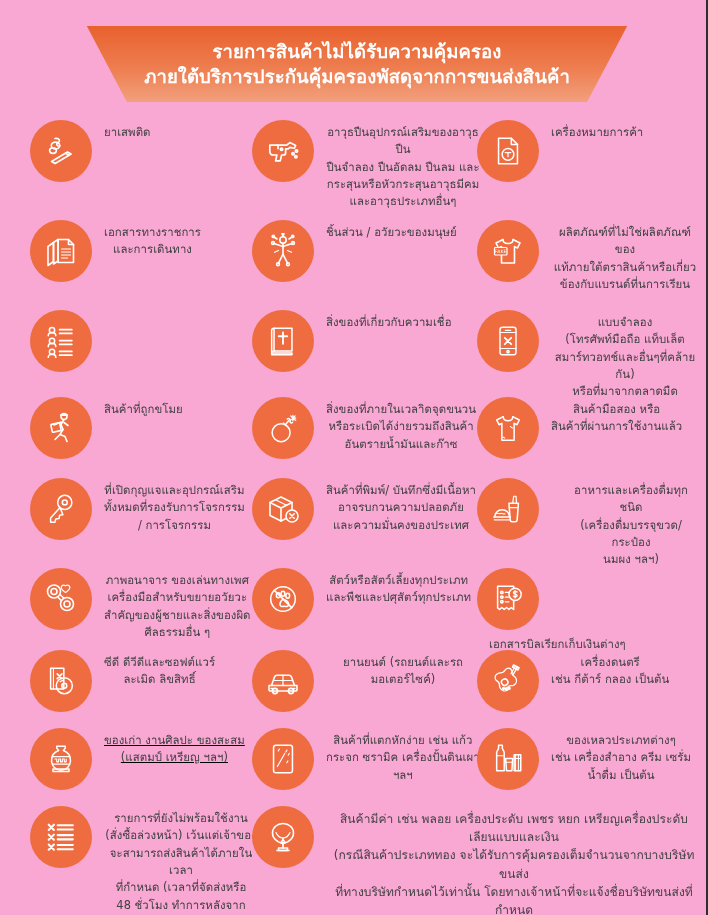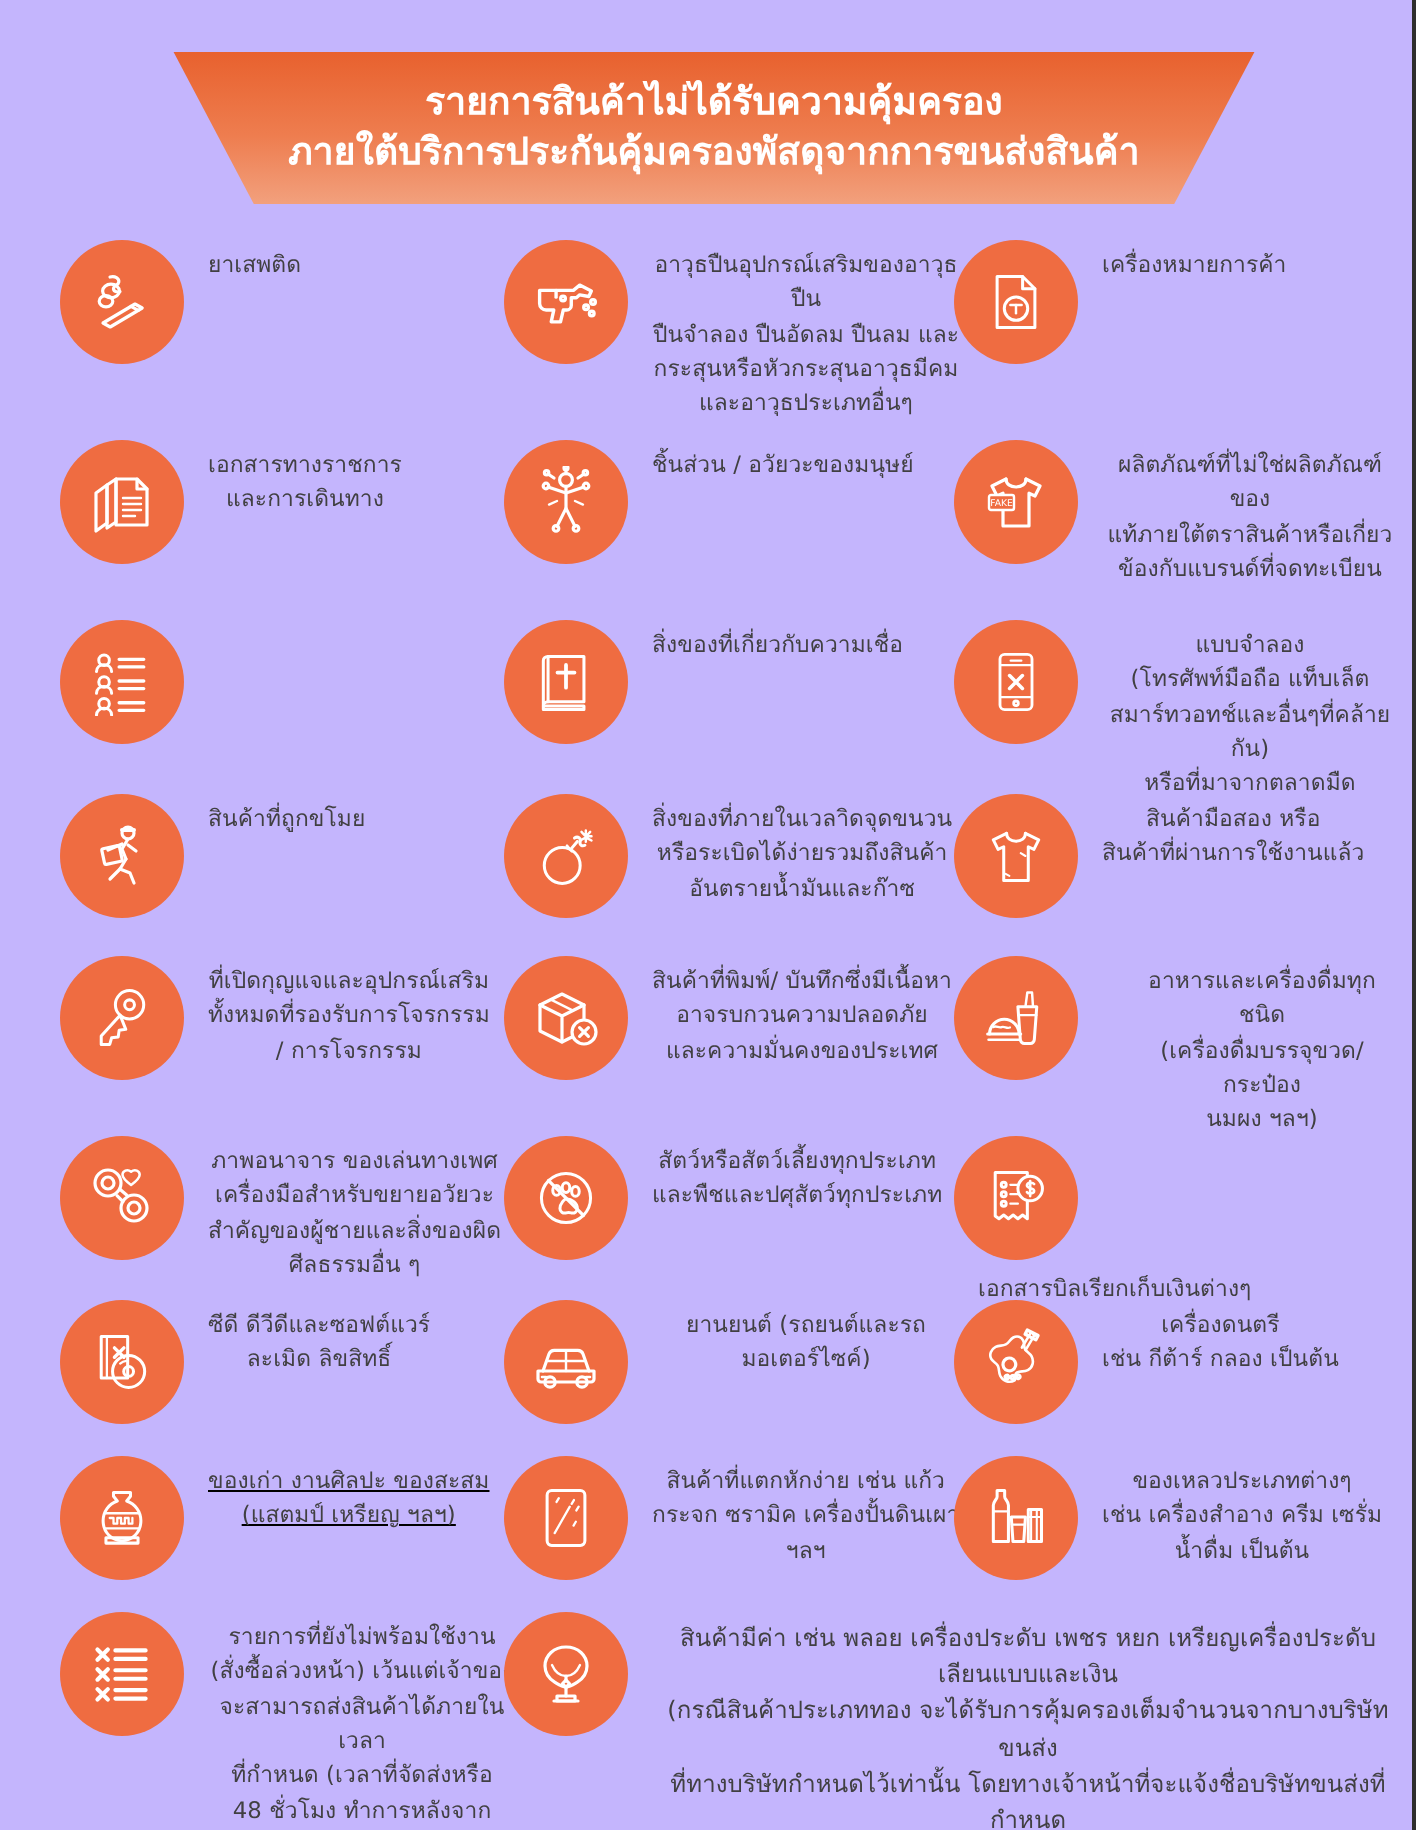--- a/index.html
+++ b/index.html
@@ -7,21 +7,21 @@
   body {
     width: 708px; height: 915px;
     background: #ffffff;
     font-family: "DejaVu Sans", "Liberation Sans", sans-serif;
     overflow: hidden;
     position: relative;
   }
   #page {
     position: relative;
     width: 708px; height: 915px;
-    background: #c4b5fd;
+    background: #f9a8d4;
     border-right: 2px solid #2e2e2e;
   }
 
   
   .banner-wrap {
     position: absolute;
     left: 0; top: 26px;
     width: 708px;
     height: 86px;
   }
@@ -196,21 +196,21 @@
     <path d="M13 6.5c0 2.5 2.2 4 5 4s5-1.5 5-4"></path>
               </g>
     <g transform="translate(4.5,14.5)">
                 <rect x="0" y="0" width="12.5" height="7.5" rx="1" fill="#ef6c41" stroke="#fff" stroke-width="1.2"></rect>
     <text x="6.25" y="5.4" font-family="DejaVu Sans, sans-serif" font-size="4.6" fill="#fff" text-anchor="middle">FAKE</text>
               </g>
             </svg>
           </div>
           <div class="cell-label">ผลิตภัณฑ์ที่ไม่ใช่ผลิตภัณฑ์ของ
 แท้ภายใต้ตราสินค้าหรือเกี่ยว
-ข้องกับแบรนด์ที่จดทะเบียน</div>
+ข้องกับแบรนด์ที่นการเรียน</div>
         </div>
       </div>
       <div class="row" style="position: absolute; left: 0px; top: 190px; height: 1px;">
         <div class="cell c1" style="top: 0px;">
           <div class="badge">
             <svg viewBox="0 0 36 36" width="34" height="34">
               <g fill="none" stroke="#fff" stroke-width="1.6" stroke-linecap="round" stroke-linejoin="round">
     <circle cx="8.5" cy="6.5" r="2.8"></circle>
                 <path d="M4.5 12.5c0-2.2 1.8-3.6 4-3.6s4 1.4 4 3.6"></path>
     <path d="M16.5 6h13M16.5 10h13" stroke-width="1.8"></path>

